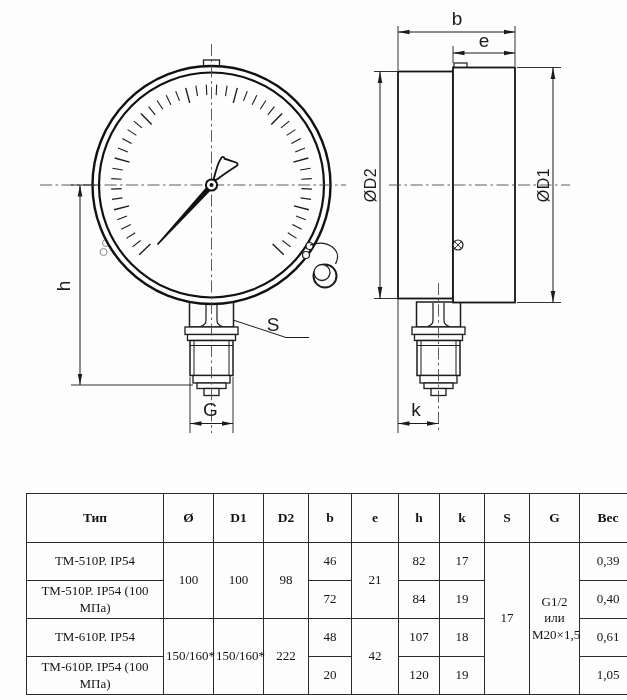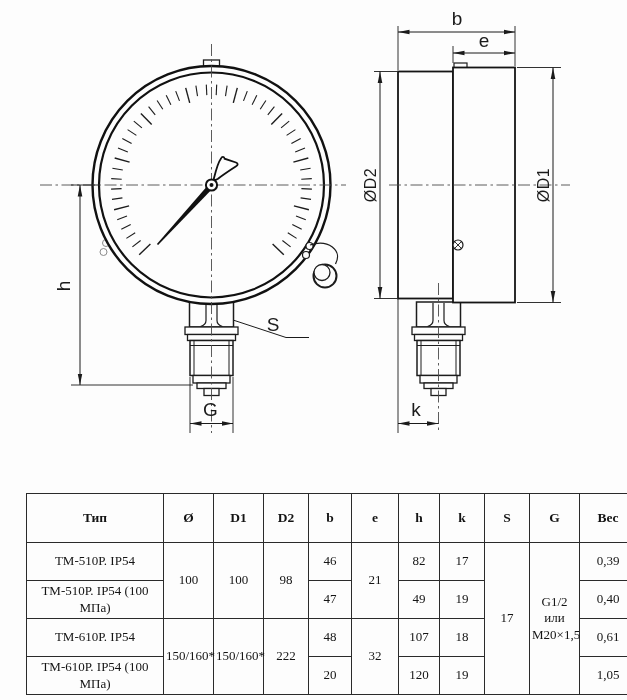--- a/index.html
+++ b/index.html
@@ -256,32 +256,32 @@
       <td rowspan="4">17</td>
       <td rowspan="4" class="gcell">
         <div>G1/2</div>
         <div>или</div>
         <div>M20×1,5</div>
       </td>
       <td>0,39</td>
     </tr>
     <tr class="row">
       <td>ТМ-510Р. IP54 (100 МПа)</td>
-      <td>47</td>
-      <td>49</td>
+      <td>72</td>
+      <td>84</td>
       <td>19</td>
       <td>0,40</td>
     </tr>
     <tr class="row">
       <td>ТМ-610Р. IP54</td>
       <td rowspan="2">150/160*</td>
       <td rowspan="2">150/160*</td>
       <td rowspan="2">222</td>
       <td>48</td>
-      <td rowspan="2">32</td>
+      <td rowspan="2">42</td>
       <td>107</td>
       <td>18</td>
       <td>0,61</td>
     </tr>
     <tr class="row">
       <td>ТМ-610Р. IP54 (100 МПа)</td>
       <td>20</td>
       <td>120</td>
       <td>19</td>
       <td>1,05</td>

